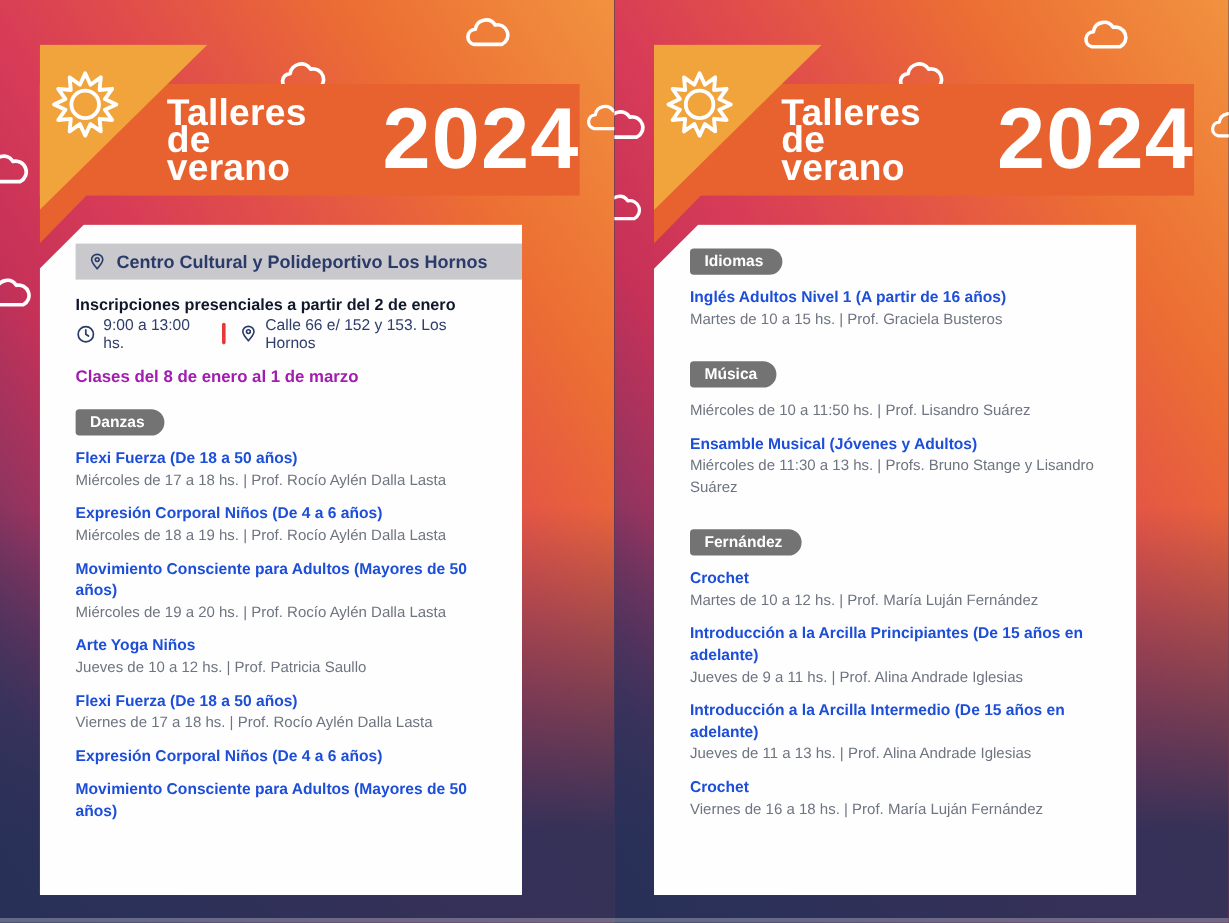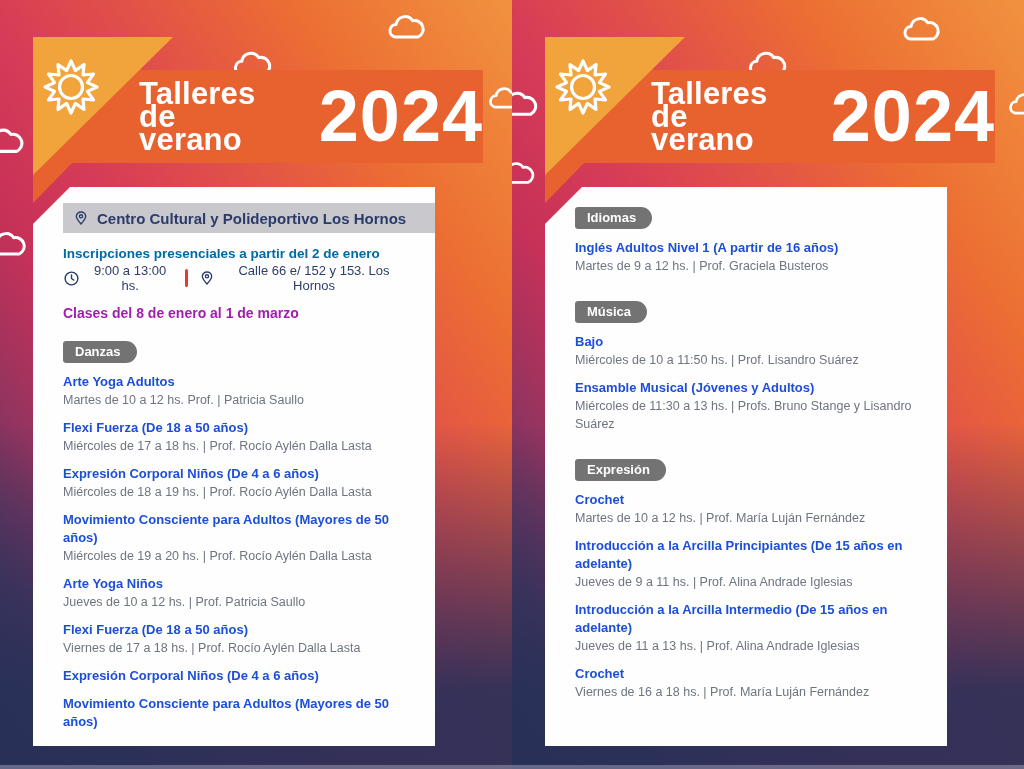--- a/index.html
+++ b/index.html
@@ -45,23 +45,23 @@
     background:#FEFEFE;
     clip-path:polygon(37px 0,100% 0,100% 100%,0 100%,0 37px);
     box-sizing:border-box;padding:16px 28px 0 30px;margin-top:24px;
   }
   .loc-bar{
     background:#C9C9CD;height:30px;width:392px;box-sizing:border-box;
     display:flex;align-items:center;padding:0 10px;
   }
   .loc-bar .txt{color:#2B3B69;font-weight:bold;font-size:15px;margin-left:8px;}
   .icon{display:inline-flex;flex:0 0 auto;}
-  .insc-title{color:#0369a1;font-weight:bold;font-size:13.5px;margin-top:13px;line-height:16px;}
+  .insc-title{color:#0f172a;font-weight:bold;font-size:13.5px;margin-top:13px;line-height:16px;}
   .info-row{display:flex;align-items:center;margin-top:6px;height:20px;color:#2F3D6A;font-size:13px;}
-  .info-row .t{margin-left:6px;text-align:center;}
+  .info-row .t{margin-left:6px;}
   .red-div{width:3px;height:18px;background:#E53935;border-radius:2px;margin:0 11px;}
   .classes{color:#a21caf;font-weight:bold;font-size:14px;margin-top:17px;line-height:16px;}
   .badge{
     display:inline-block;background:#737373;color:#FFFFFF;font-weight:bold;
     font-size:13px;line-height:22px;height:22px;padding:0 16px 0 12px;
     border-radius:4px 14px 14px 4px;margin:16px 0 10px 0;
   }
   .badge.first{margin-top:4px;}
   .left-badge{margin-top:20px;}
   .entry{margin-bottom:10px;}
@@ -157,24 +157,20 @@
     </div>
 
     <div class="classes">Clases del 8 de enero al 1 de marzo</div>
 
     <div>
       <span class="badge left-badge">Danzas</span>
     </div>
 
     <div>
       <div class="entry">
-        <div class="entry-title">Arte Yoga Adultos</div>
-        <div class="entry-detail">Martes de 10 a 12 hs. Prof. | Patricia Saullo</div>
-      </div>
-      <div class="entry">
         <div class="entry-title">Flexi Fuerza (De 18 a 50 años)</div>
         <div class="entry-detail">Miércoles de 17 a 18 hs. | Prof. Rocío Aylén Dalla Lasta</div>
       </div>
       <div class="entry">
         <div class="entry-title">Expresión Corporal Niños (De 4 a 6 años)</div>
         <div class="entry-detail">Miércoles de 18 a 19 hs. | Prof. Rocío Aylén Dalla Lasta</div>
       </div>
       <div class="entry">
         <div class="entry-title">Movimiento Consciente para Adultos (Mayores de 50 años)</div>
         <div class="entry-detail">Miércoles de 19 a 20 hs. | Prof. Rocío Aylén Dalla Lasta</div>
@@ -244,37 +240,36 @@
       <circle class="st" stroke-width="3.2" cx="30" cy="30" r="11.5"></circle>
     </svg>
   </div>
 
   <div class="card">
     <div>
       <span class="badge first">Idiomas</span>
     </div>
     <div class="entry">
       <div class="entry-title">Inglés Adultos Nivel 1 (A partir de 16 años)</div>
-      <div class="entry-detail">Martes de 9 a 12 hs. | Prof. Graciela Busteros</div>
+      <div class="entry-detail">Martes de 10 a 15 hs. | Prof. Graciela Busteros</div>
     </div>
 
     <div>
       <span class="badge">Música</span>
     </div>
     <div class="entry">
-      <div class="entry-title">Bajo</div>
       <div class="entry-detail">Miércoles de 10 a 11:50 hs. | Prof. Lisandro Suárez</div>
     </div>
     <div class="entry">
       <div class="entry-title">Ensamble Musical (Jóvenes y Adultos)</div>
       <div class="entry-detail">Miércoles de 11:30 a 13 hs. | Profs. Bruno Stange y Lisandro Suárez</div>
     </div>
 
     <div>
-      <span class="badge">Expresión</span>
+      <span class="badge">Fernández</span>
     </div>
     <div class="entry">
       <div class="entry-title">Crochet</div>
       <div class="entry-detail">Martes de 10 a 12 hs. | Prof. María Luján Fernández</div>
     </div>
     <div class="entry">
       <div class="entry-title">Introducción a la Arcilla Principiantes (De 15 años en adelante)</div>
       <div class="entry-detail">Jueves de 9 a 11 hs. | Prof. Alina Andrade Iglesias</div>
     </div>
     <div class="entry">

